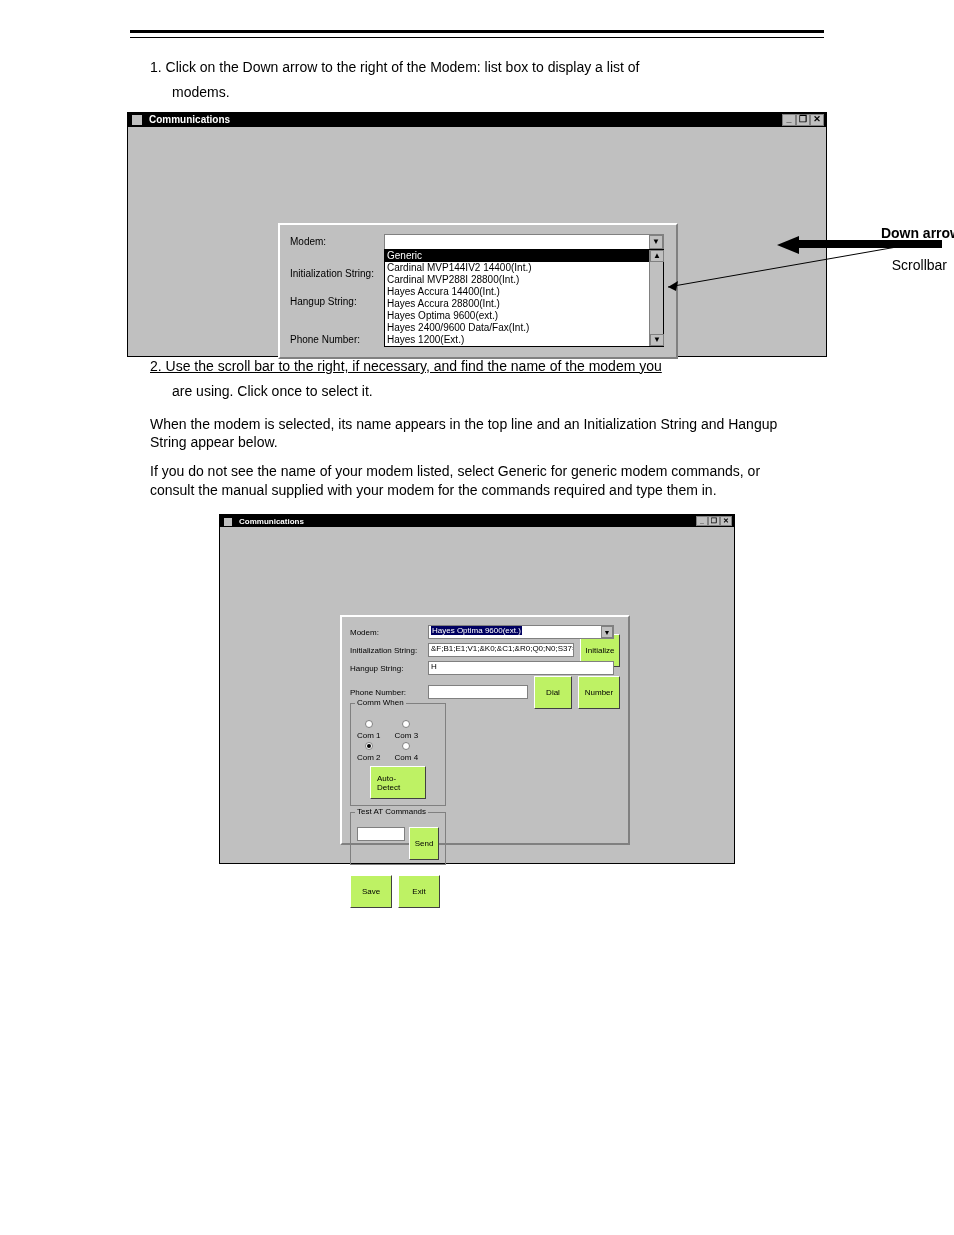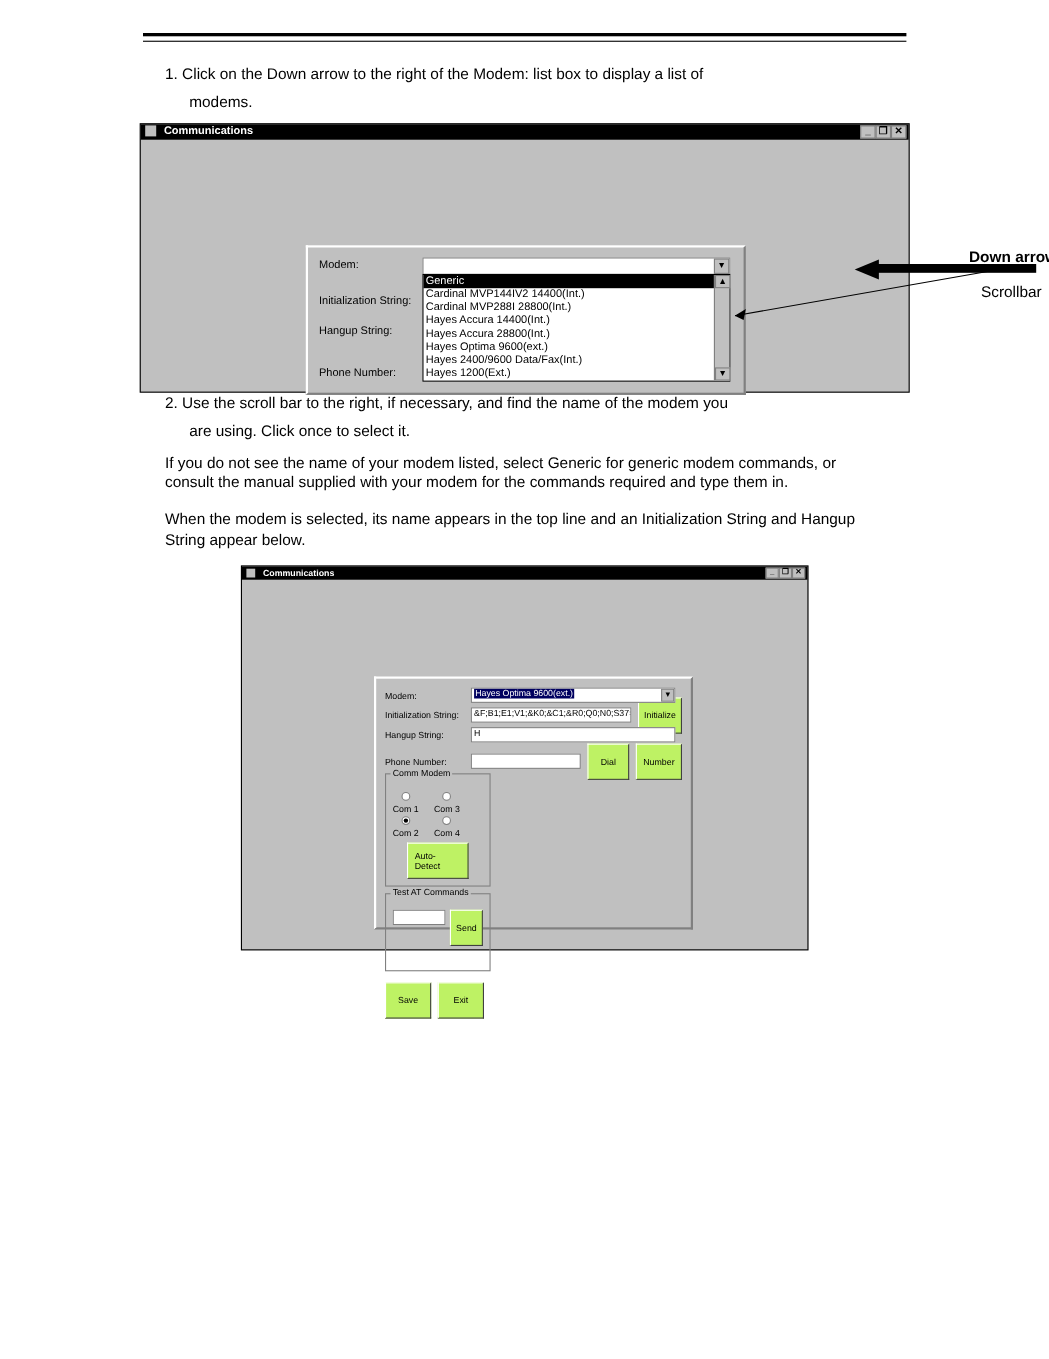--- a/index.html
+++ b/index.html
@@ -45,21 +45,21 @@
     font-size: 10px;
     font-weight: bold;
     display: flex;
     align-items: center;
     justify-content: space-between;
     padding: 0 2px 0 4px;
   }
   .sysicon1 {
     width: 10px; height: 10px; background: #c0c0c0; margin-right: 4px; display:inline-block;
   }
-  .tb1-left { display:flex; align-items:flex-start; gap:3px; }
+  .tb1-left { display:flex; align-items:flex-end; gap:3px; }
   .winbtns1 { display:flex; gap:0; }
   .winbtns1 .wb {
     width: 14px; height: 12px; background:#c0c0c0; border:1px solid #808080;
     font-size:9px; line-height:9px; text-align:center; color:#000;
   }
 
   .panel1 {
     position: absolute;
     left: 150px; top: 110px;
     width: 400px; height: 136px;
@@ -306,25 +306,25 @@
         <polygon points="0,46 10,40 8,50" fill="#000"></polygon>
       </svg>
     </div>
   </div>
 
   <div style="position:relative; width:700px; margin:-250px auto 250px auto;">
     <div style="position:absolute; right:-134px; top:108px; font-size:14px; font-weight:bold;">Down arrow</div>
     <div style="position:absolute; right:-120px; top:140px; font-size:14px;">Scrollbar</div>
   </div>
 
-  <p class="instr" style="margin-top:20px; ">2.  Use the scroll bar to the right, if necessary, and find the name of the modem you</p>
+  <p class="instr" style="margin-top:20px; text-decoration:underline;">2.  Use the scroll bar to the right, if necessary, and find the name of the modem you</p>
   <p class="instr" style="margin-left:112px;">are using.  Click once to select it.</p>
 
+  <p class="instr" style="margin-top:14px; margin-left:90px; margin-right:90px;">When the modem is selected, its name appears in the top line and an Initialization String and Hangup String appear below.</p>
   <p class="instr" style="margin-top:10px; margin-left:90px; margin-right:90px;">If you do not see the name of your modem listed, select Generic for generic modem commands, or consult the manual supplied with your modem for the commands required and type them in.</p>
-  <p class="instr" style="margin-top:14px; margin-left:90px; margin-right:90px;">When the modem is selected, its name appears in the top line and an Initialization String and Hangup String appear below.</p>
 
   <div class="shot2">
     <div class="tb2">
       <span class="tb1-left">
         <span class="sysicon1" style="width:8px;height:8px;"></span>
         <span>Communications</span>
       </span>
       <span class="winbtns2">
         <span class="wb">_</span>
         <span class="wb">❐</span>
@@ -356,21 +356,21 @@
       <div class="prow" style="margin-top:6px;">
         <span class="plbl">Phone Number:</span>
         <div class="pinput" style="width:100px;"></div>
         <div class="pbtn" style="width:38px;">Dial</div>
         <div class="pbtn" style="width:42px;">Number</div>
       </div>
 
       <div class="commlayout">
         <div class="leftcol">
           <div class="groupbox">
-            <span class="glabel">Comm Modem</span>
+            <span class="glabel">Comm When</span>
             <div class="radio-row">
               <span class="radio">
                   <span class="dot"></span>
                   <span>Com 1</span>
                 </span>
               <span class="radio">
                   <span class="dot"></span>
                   <span>Com 3</span>
                 </span>
             </div>
@@ -382,21 +382,21 @@
               <span class="radio">
                   <span class="dot"></span>
                   <span>Com 4</span>
                 </span>
             </div>
             <div style="display:flex; justify-content:center; margin-top:4px;">
               <div class="pbtn" style="width:56px;">Auto-Detect</div>
             </div>
           </div>
 
-          <div class="groupbox" style="margin-top:6px; padding-bottom:22px;">
+          <div class="groupbox" style="margin-top:6px; padding-bottom:4px;">
             <span class="glabel">Test AT Commands</span>
             <div style="display:flex; gap:4px;">
               <div class="pinput" style="width:50px;"></div>
               <div class="pbtn" style="width:30px;">Send</div>
             </div>
           </div>
 
           <div style="display:flex; gap:6px; margin-top:10px;">
             <div class="pbtn" style="width:42px;">Save</div>
             <div class="pbtn" style="width:42px;">Exit</div>

